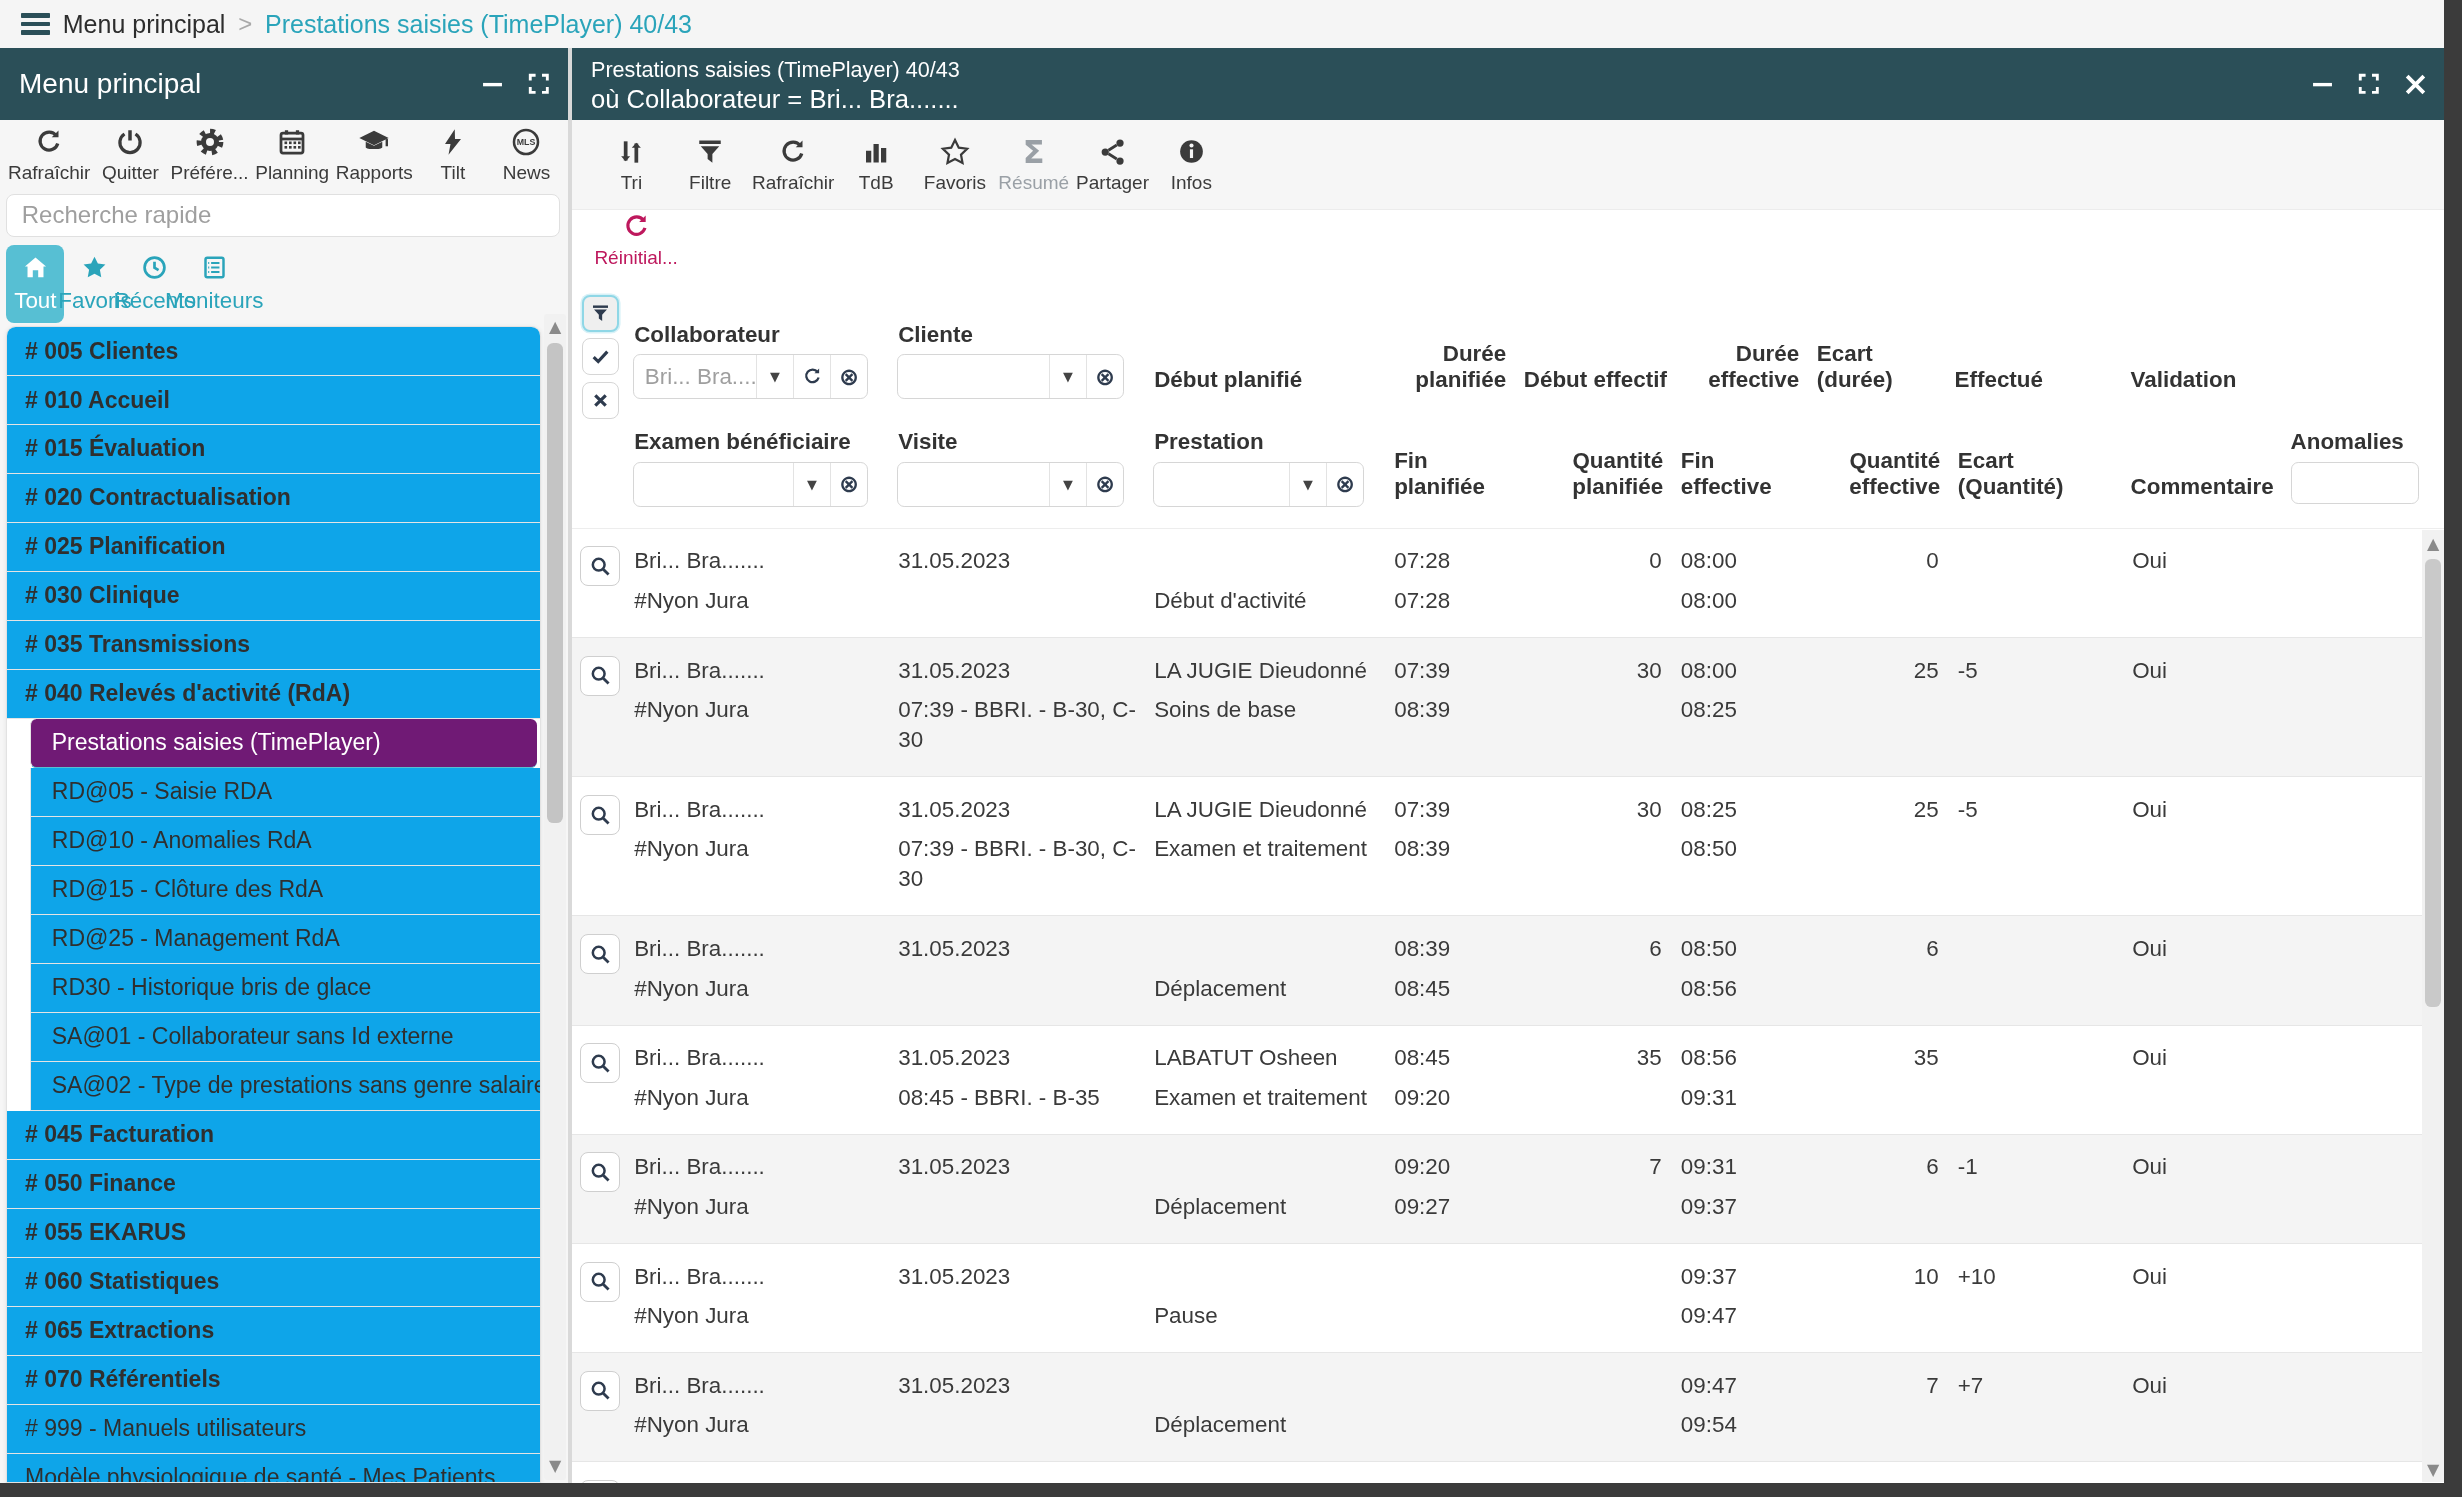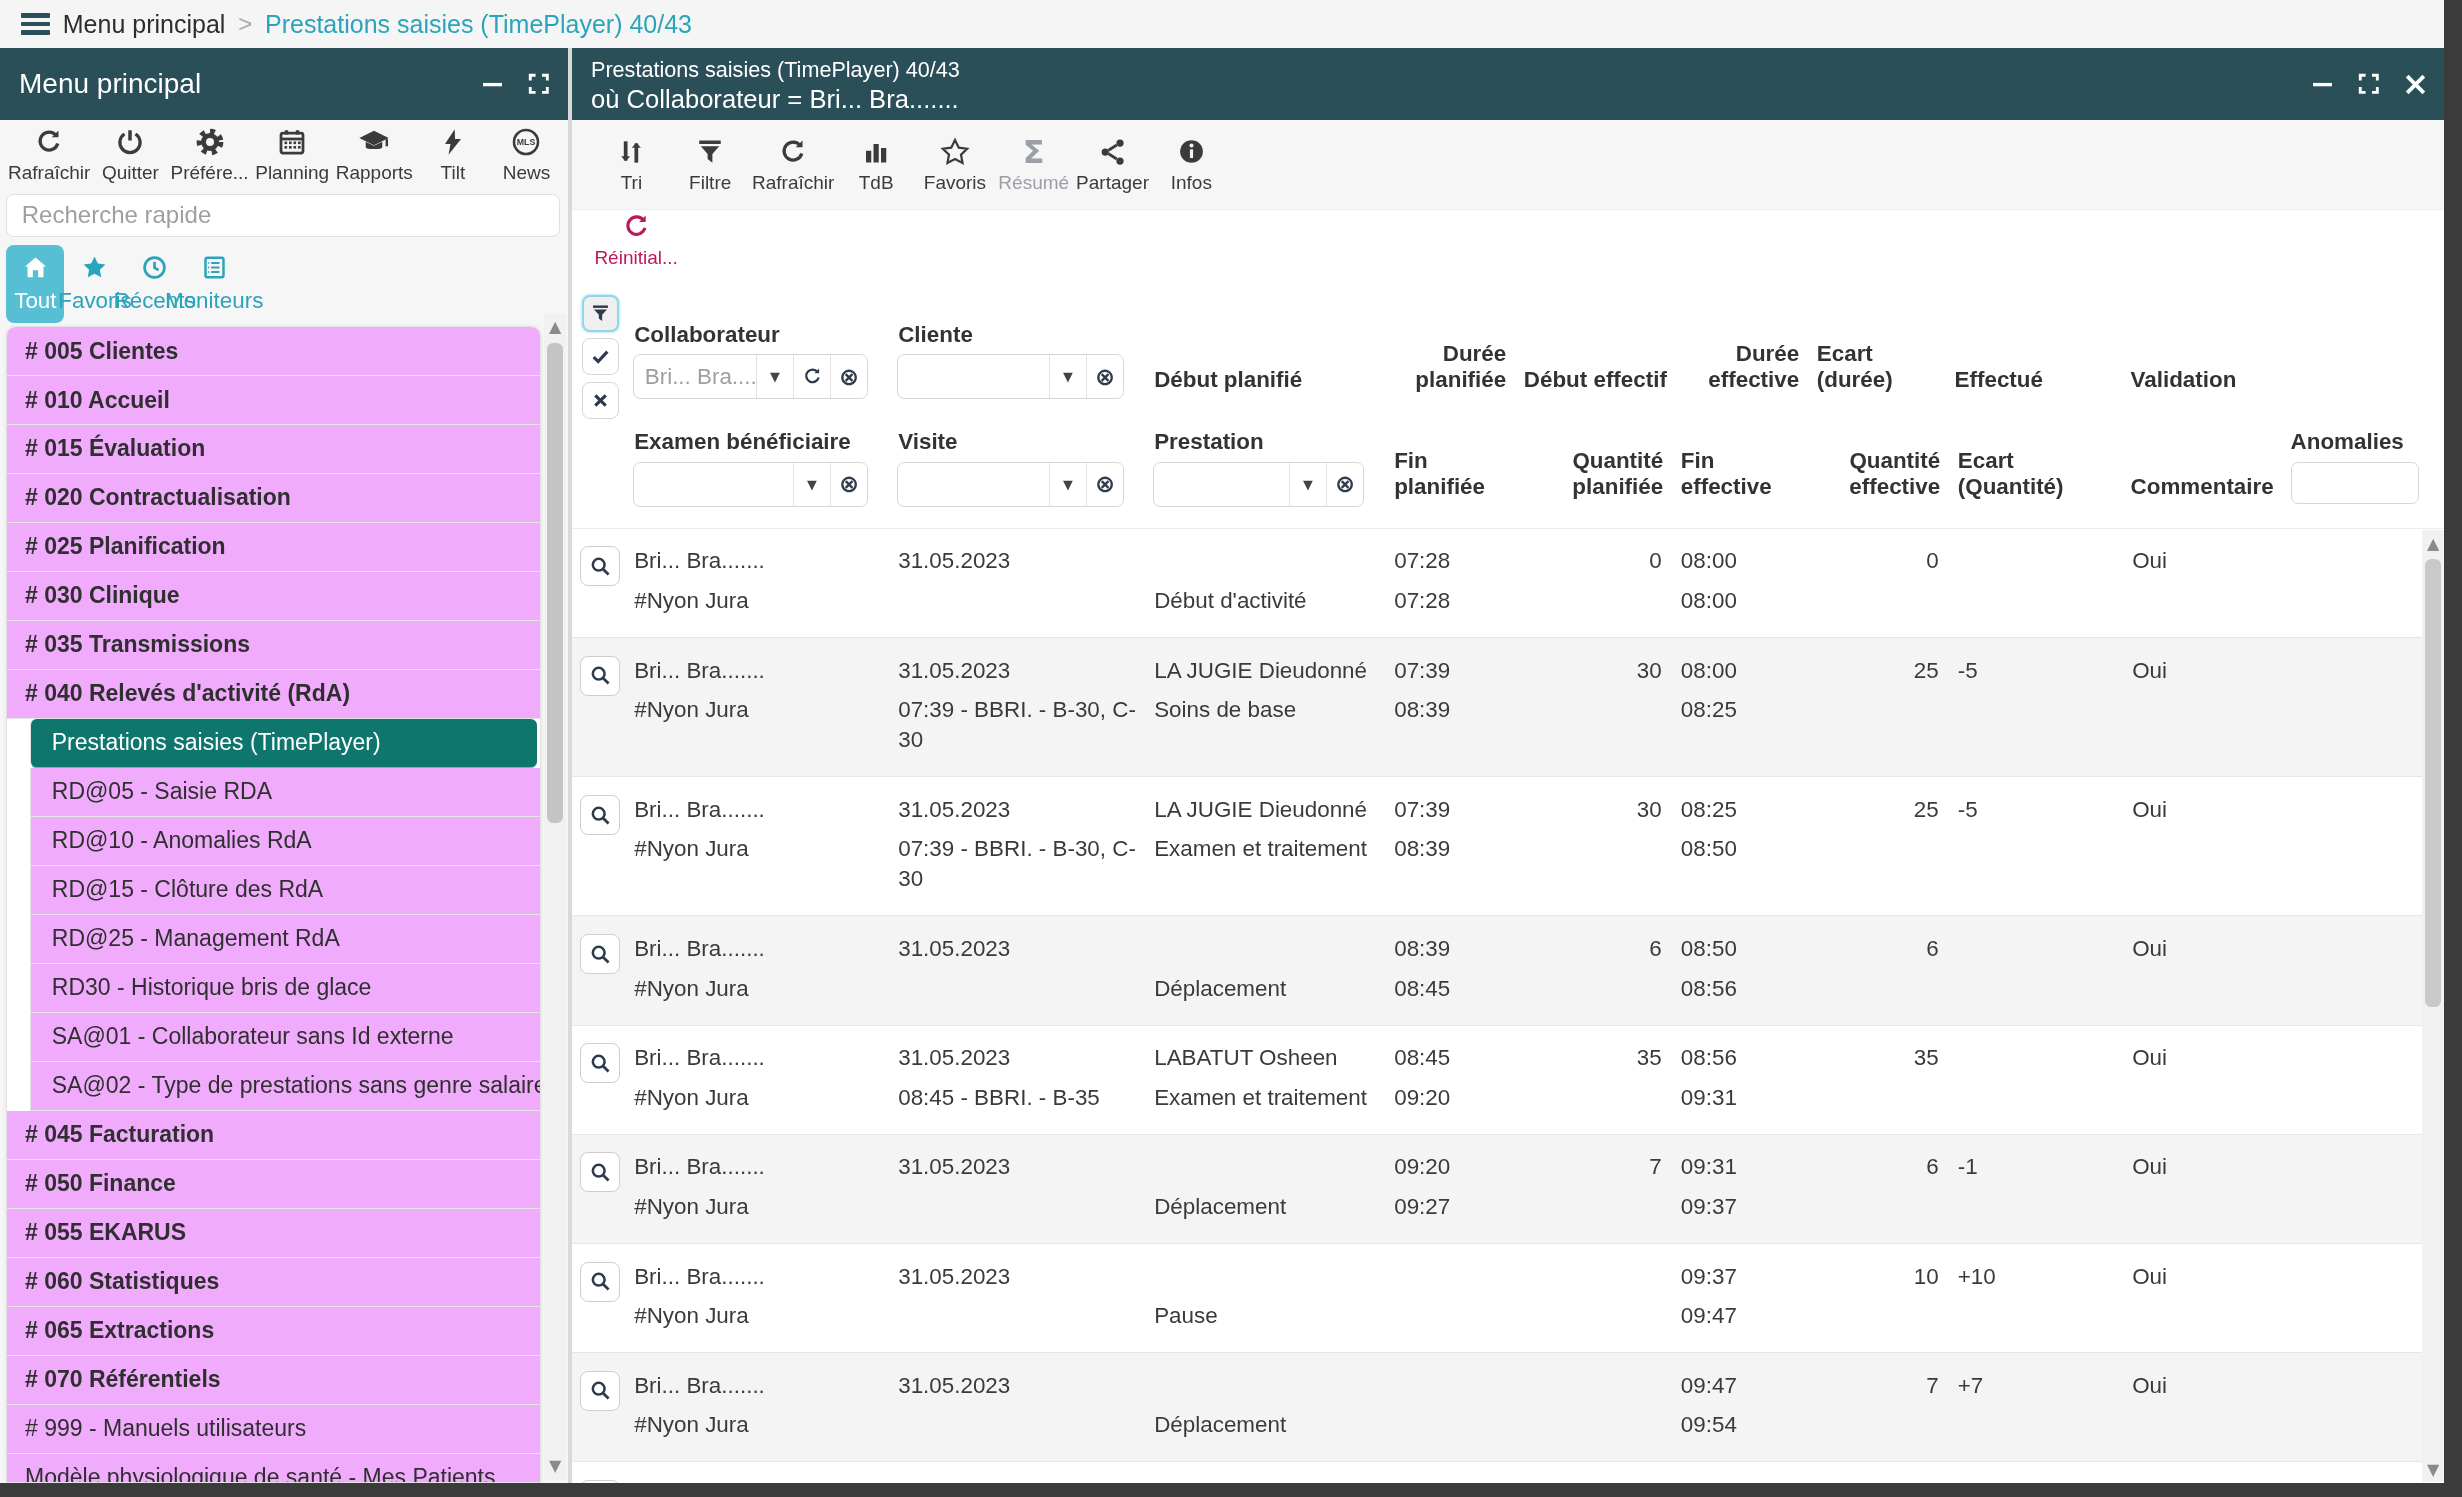--- a/index.html
+++ b/index.html
@@ -42,25 +42,25 @@
     font-size:24px; padding:0 14.4px; color:#333; outline:none; font-family:inherit; }
   .s-search input::placeholder { color:#9f9f9f; }
   .s-tabs { display:flex; align-items:flex-start; padding:1.6px 0 0 6.4px; gap:1.6px; background:#f6f6f6; }
   .tab { width:58px; padding:8px 3.2px 9.6px; display:flex; flex-direction:column; align-items:center; gap:4.8px;
     color:#2aa4ba; cursor:pointer; border-radius:8px; }
   .tab .tb-ico { height:30px; display:flex; align-items:center; justify-content:center; }
   .tab .tb-lbl { font-size:22.4px; }
   .tab.active { background:#57bfd3; color:#fff; }
   .s-list { flex:1; overflow:hidden; margin:3.2px 27px 0 6.4px; border:0.8px solid #e2e2e2; border-radius:9.6px 9.6px 0 0;
     background:#fff; box-shadow:0 1.6px 4.8px rgba(0,0,0,.08); }
-  .nav-item { padding:11.2px 17.6px; font-size:23px; border-bottom:0.8px solid #e4e4e4; background:#f0abfc;
+  .nav-item { padding:11.2px 17.6px; font-size:23px; border-bottom:0.8px solid #e4e4e4; background:#0ea5e9;
     color:#2f2f2f; cursor:pointer; line-height:25.6px; white-space:nowrap; }
   .nav-item.b { font-weight:700; }
   .nav-item.sub { margin-left:22.4px; border-left:0.8px solid #e4e4e4; padding-left:21px; }
-  .nav-item.sel { background:#0f766e; color:#fff; border-radius:6.4px; margin-right:3.2px; border-bottom-color:#57bfd3; }
+  .nav-item.sel { background:#701a75; color:#fff; border-radius:6.4px; margin-right:3.2px; border-bottom-color:#57bfd3; }
   .s-vscroll { position:absolute; right:1.6px; top:266px; bottom:3.2px; width:22.4px; background:#f1f1f1; border-radius:3.2px; }
   .s-vscroll .arr { position:absolute; left:0; width:100%; text-align:center; font-size:16px; color:#8a8a8a; }
   .s-vscroll .thumb { position:absolute; left:3.2px; width:16px; background:#c4c4c4; border-radius:6.4px; }
 
   .divider { width:4px; background:#d9d9d9; flex:none; }
 
   
   .panel { flex:1; background:#fff; display:flex; flex-direction:column; position:relative; min-width:0; }
   .p-title { padding:8px 0 0 19px; }
   .p-title .l1 { font-size:21.6px; line-height:27px; }

